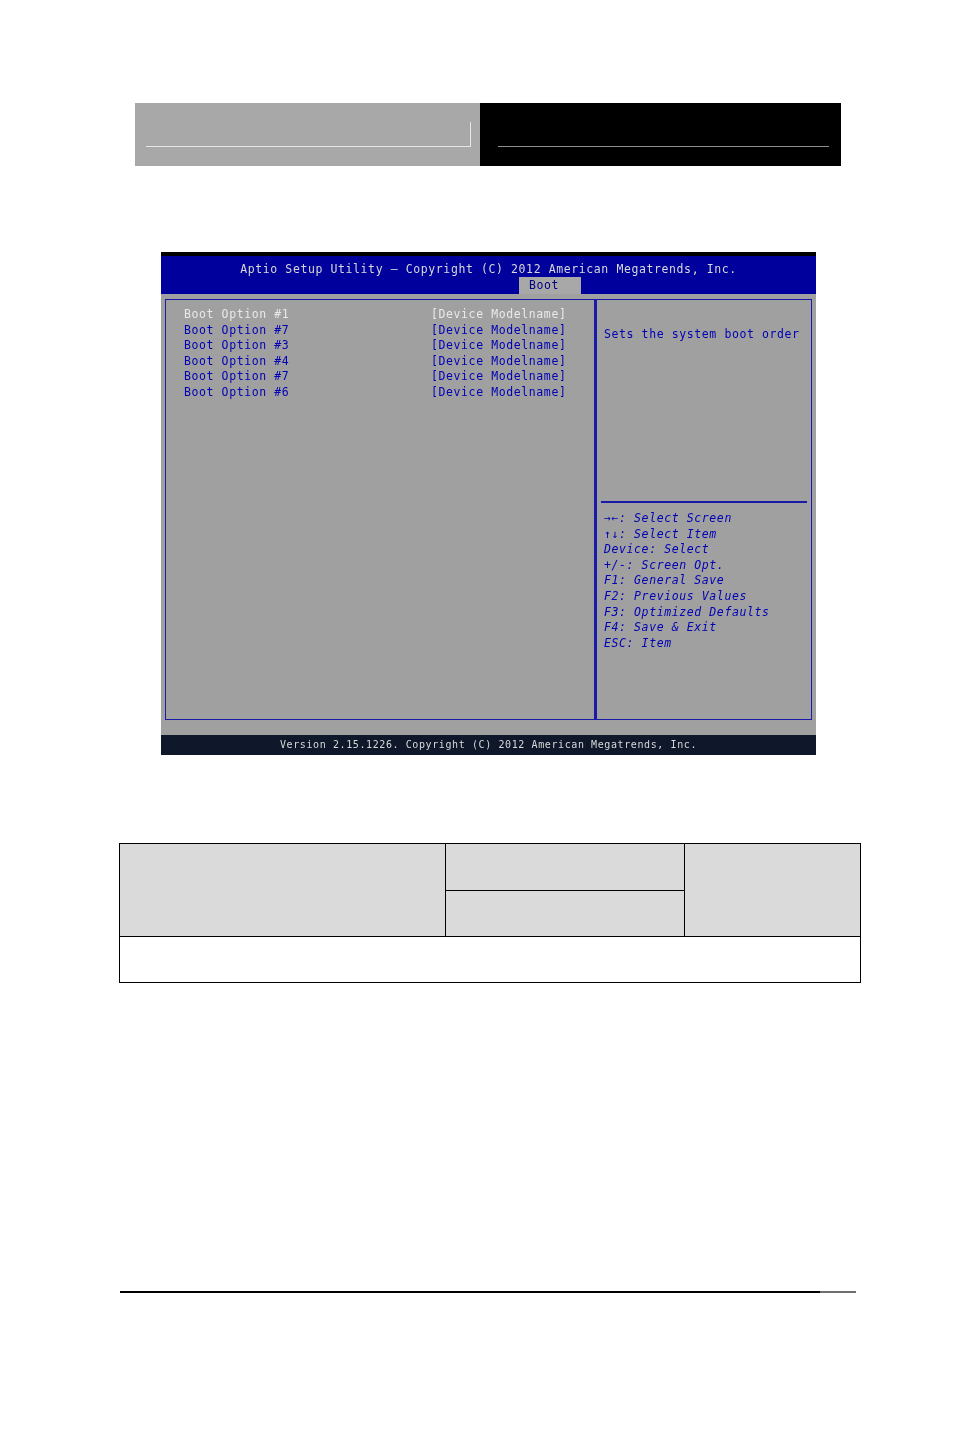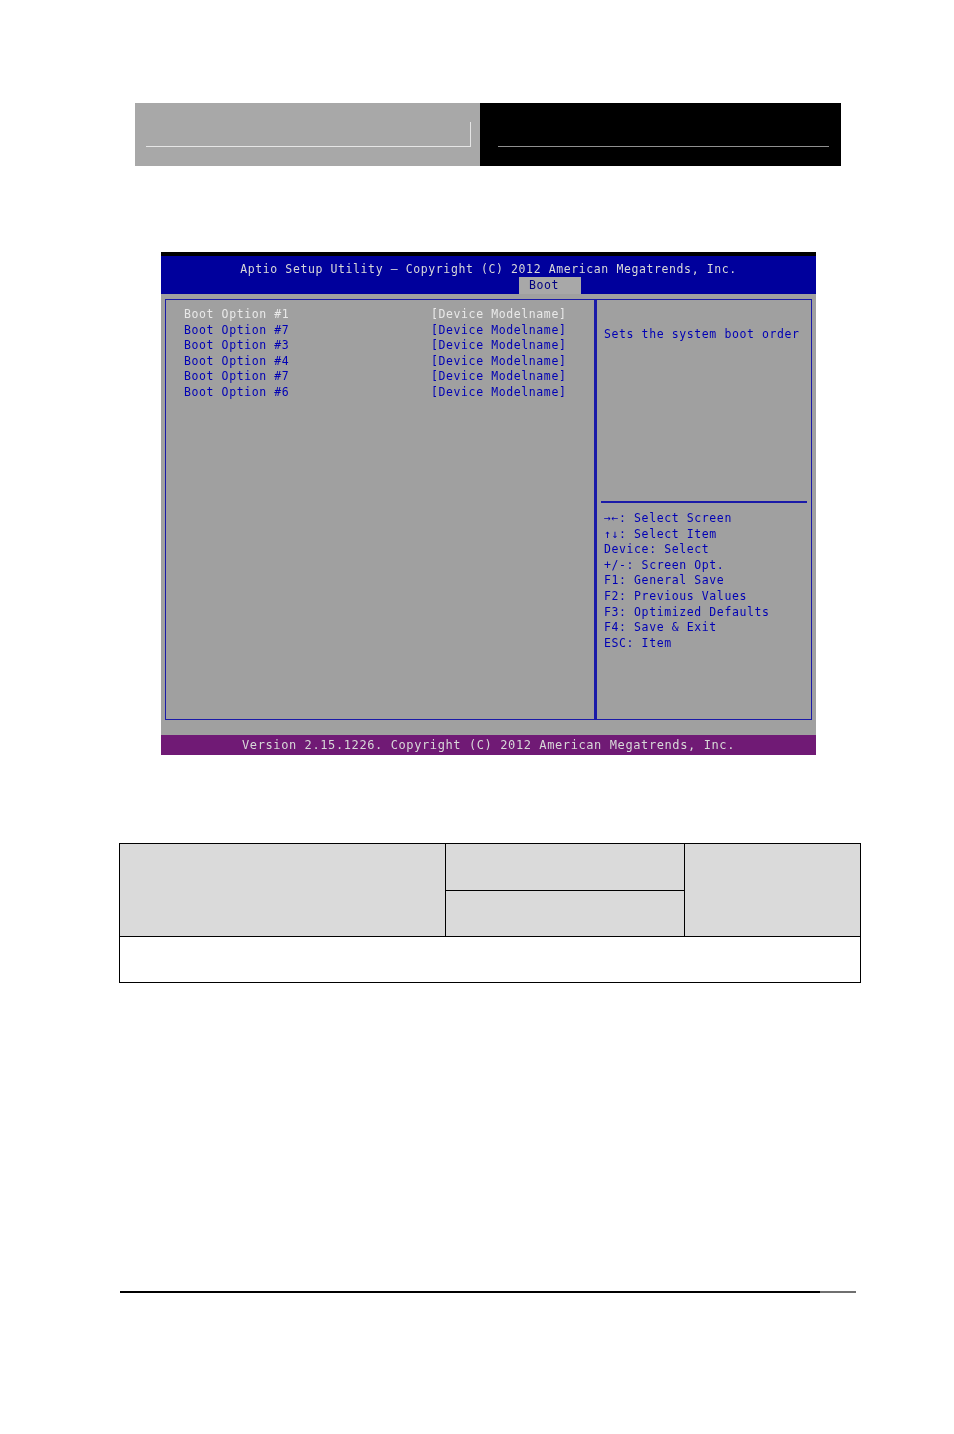--- a/index.html
+++ b/index.html
@@ -165,31 +165,32 @@
     right: 4px;
     top: 201px;
     height: 2px;
     background: #1a1aa8;
   }
   #bios-keylegend {
     position: absolute;
     left: 7px;
     top: 211px;
     color: #0000b4;
+    font-style: italic;
   }
   #bios-keylegend div {
     white-space: pre;
     height: 15.6px;
   }
   #bios-versionbar {
     height: 20px;
-    background: #701a75;
+    background: #0f172a;
     color: #d8d8d8;
     text-align: center;
-    font-size: 12px;
+    font-size: 10px;
     line-height: 20px;
     white-space: pre;
   }
 
   
   #spec-table {
     position: absolute;
     left: 119px;
     top: 843px;
     width: 738px;

